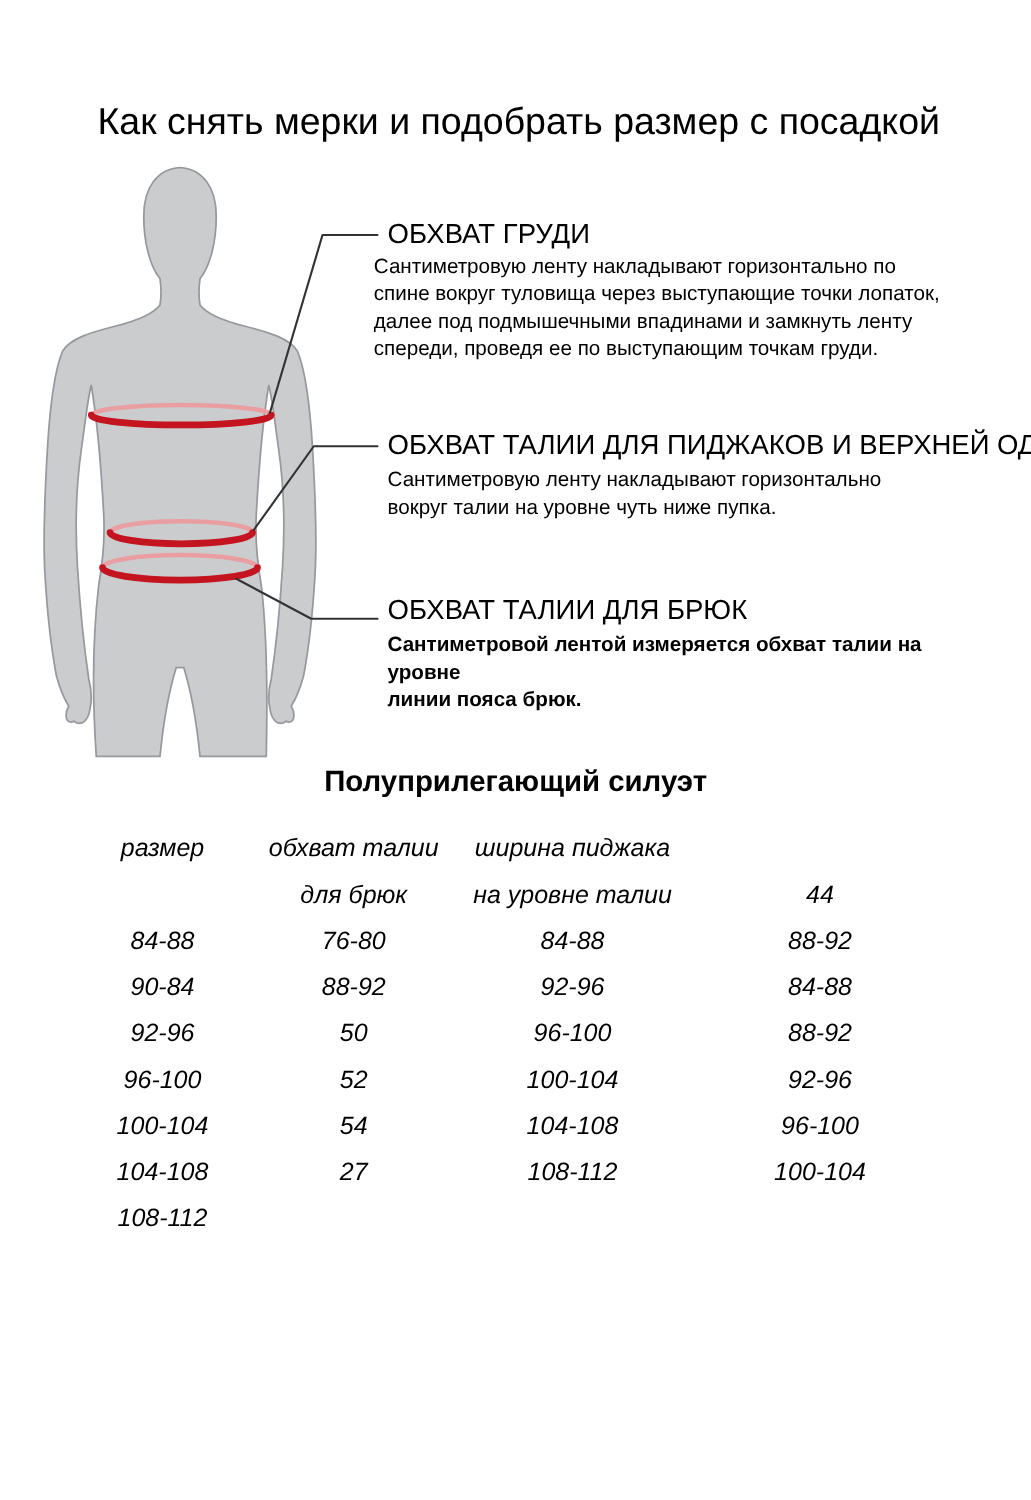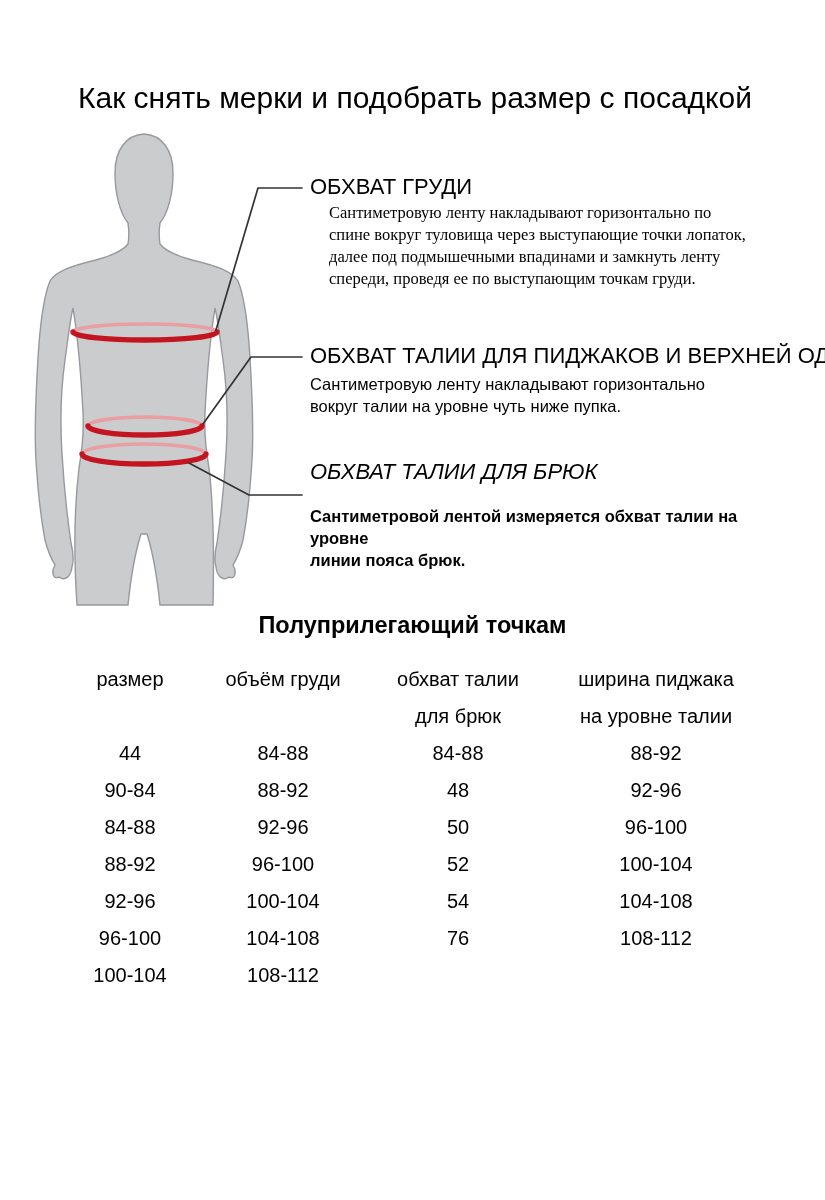--- a/index.html
+++ b/index.html
@@ -15,35 +15,36 @@
   .silhouette{stroke:#97999d;stroke-width:1.4;}
   .leader{fill:none;stroke:#333333;stroke-width:1.7;stroke-linejoin:round;stroke-linecap:round;}
   .band-light{fill:none;stroke-width:3.6;}
   .band-dark{fill:none;stroke-width:5.4;stroke-linecap:round;}
   .section-heading{
     position:absolute;left:310px;font-size:22px;line-height:24px;white-space:nowrap;
   }
   .section-body{
     position:absolute;font-size:16.5px;line-height:22px;white-space:pre-line;
   }
-  .h1{top:175px;} .b1{left:329px;top:202px;width:460px;font-family:Liberation Serif, serif;}
+  .h1{top:175px;} .b1{left:299px;top:202px;width:460px;}
   .h2{top:344px;} .b2{left:310px;top:373px;width:470px;}
-  .h3{top:460px;font-style:italic;} .b3{left:310px;top:505px;width:480px;font-weight:bold;}
+  .h3{top:476px;} .b3{left:310px;top:505px;width:480px;font-weight:bold;}
   .table-title{
     position:absolute;left:0;top:612px;width:825px;text-align:center;
     font-size:23.5px;font-weight:bold;
   }
   .size-grid{
     position:absolute;left:60px;top:661px;
     display:grid;grid-template-columns:140px 166px 184px 212px;grid-auto-rows:37px;
     font-size:20px;
   }
   .size-grid .cell{
     display:flex;align-items:center;justify-content:center;text-align:left;
     white-space:nowrap;
+    font-style:italic;
   }
 </style>
 </head>
 <body>
 
 <div class="page-title">Как снять мерки и подобрать размер с посадкой</div>
 
 <svg class="figure-svg" width="825" height="500" viewBox="0 0 825 500">
 
   <path class="silhouette" d="M 144 14
@@ -116,59 +117,58 @@
 спереди, проведя ее по выступающим точкам груди.</div>
 
 <div class="section-heading h2">ОБХВАТ ТАЛИИ ДЛЯ ПИДЖАКОВ И ВЕРХНЕЙ ОДЕЖДЫ</div>
 <div class="section-body b2">Сантиметровую  ленту накладывают горизонтально
 вокруг талии на уровне чуть ниже пупка.</div>
 
 <div class="section-heading h3">ОБХВАТ ТАЛИИ ДЛЯ БРЮК</div>
 <div class="section-body b3">Сантиметровой лентой измеряется обхват талии на уровне
 линии пояса брюк.</div>
 
-<div class="table-title">Полуприлегающий точкам</div>
+<div class="table-title">Полуприлегающий силуэт</div>
 
 <div class="size-grid">
 
   <div class="cell">размер</div>
-  <div class="cell">объём груди</div>
   <div class="cell">обхват талии</div>
   <div class="cell">ширина пиджака</div>
 
   <div class="cell"></div>
   <div class="cell"></div>
   <div class="cell">для брюк</div>
   <div class="cell">на уровне талии</div>
 
   <div class="cell">44</div>
   <div class="cell">84-88</div>
+  <div class="cell">76-80</div>
   <div class="cell">84-88</div>
 
   <div class="cell">88-92</div>
   <div class="cell">90-84</div>
   <div class="cell">88-92</div>
 
-  <div class="cell">48</div>
   <div class="cell">92-96</div>
   <div class="cell">84-88</div>
   <div class="cell">92-96</div>
 
   <div class="cell">50</div>
   <div class="cell">96-100</div>
   <div class="cell">88-92</div>
   <div class="cell">96-100</div>
 
   <div class="cell">52</div>
   <div class="cell">100-104</div>
   <div class="cell">92-96</div>
   <div class="cell">100-104</div>
 
   <div class="cell">54</div>
   <div class="cell">104-108</div>
   <div class="cell">96-100</div>
   <div class="cell">104-108</div>
 
-  <div class="cell">76</div>
+  <div class="cell">27</div>
   <div class="cell">108-112</div>
   <div class="cell">100-104</div>
   <div class="cell">108-112</div>
 </div>
 
 </body></html>

